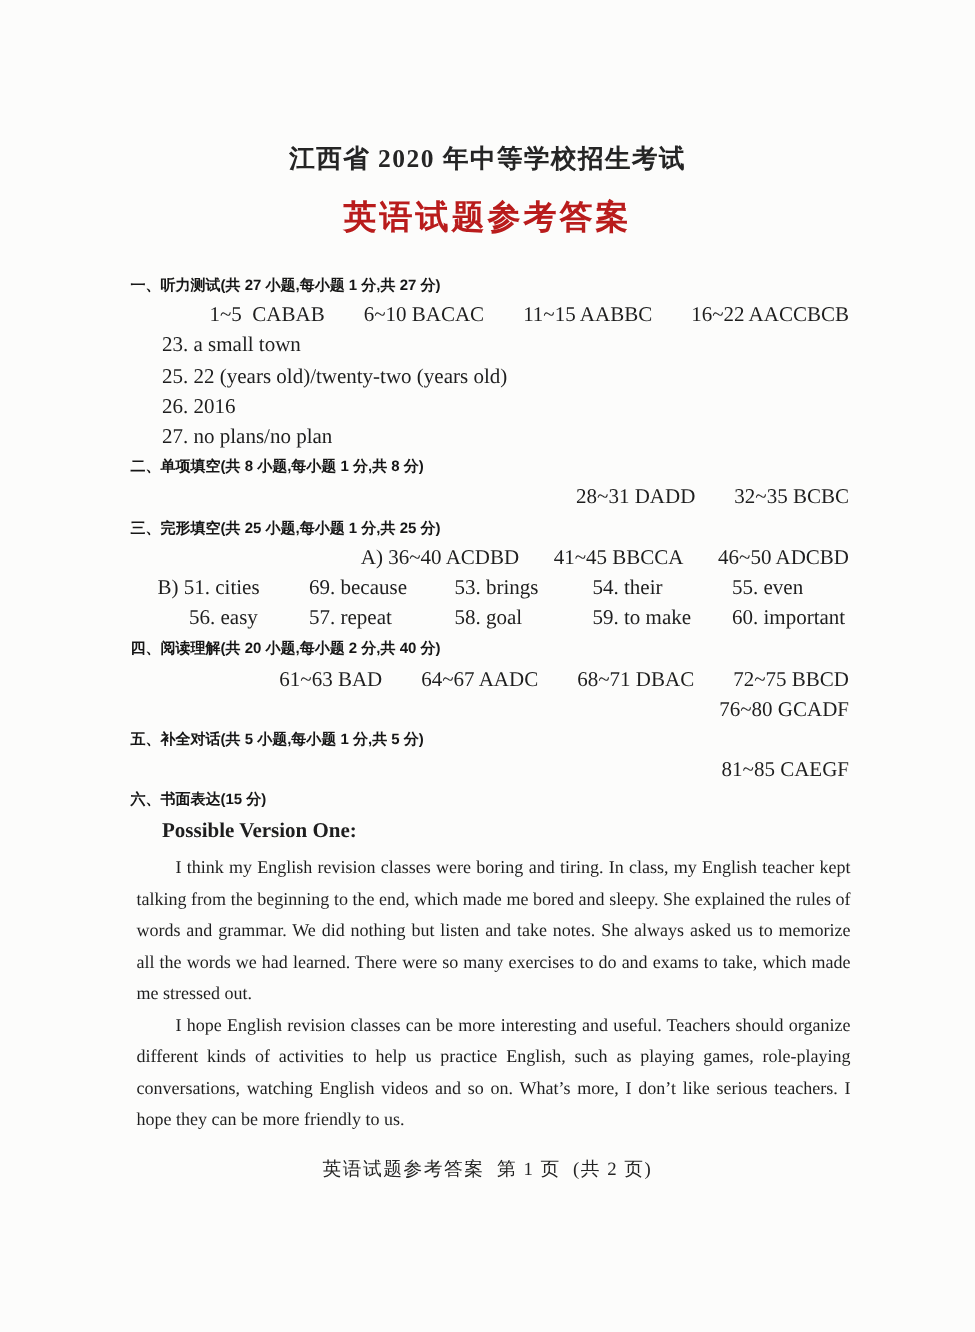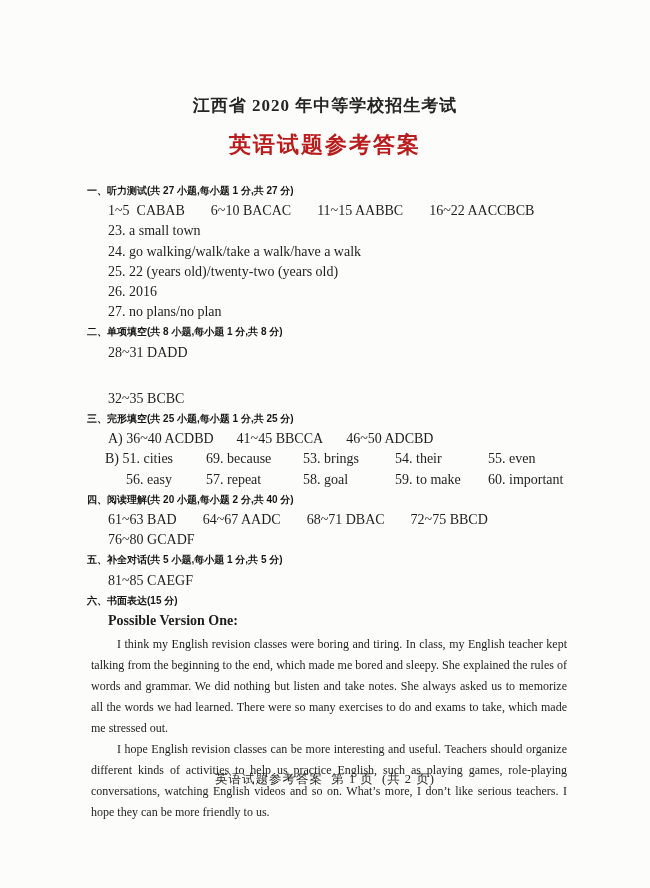--- a/index.html
+++ b/index.html
@@ -47,20 +47,21 @@
     font-weight:bold;
     font-size:10px;
     color:#161616;
     white-space:pre-wrap;
   }
   .ans-line{
     display:flex;
     gap:26px;
     padding-left:21px;
     white-space:pre-wrap;
+    justify-content:flex-end;
   }
   .ans-line.tight{gap:23px;padding-left:21px;}
   .ans-item{
     padding-left:21px;
     white-space:pre-wrap;
   }
   .ans-grid{
     display:grid;
     grid-template-columns:101px 97px 92px 93px auto;
     padding-left:18px;
@@ -110,29 +111,28 @@
 
     <div class="section">
       <div class="sec-heading">一、听力测试(共 27 小题,每小题 1 分,共 27 分)</div>
       <div class="ans-line">
         <span class="bindtext">1~5  CABAB</span>
         <span class="bindtext">6~10 BACAC</span>
         <span class="bindtext">11~15 AABBC</span>
         <span class="bindtext">16~22 AACCBCB</span>
       </div>
       <div class="ans-item">23. a small town</div>
-      <div class="ans-item">24. go walking/walk/take a walk/have a walk</div>
       <div class="ans-item">25. 22 (years old)/twenty-two (years old)</div>
       <div class="ans-item">26. 2016</div>
       <div class="ans-item">27. no plans/no plan</div>
     </div>
 
     <div class="section">
       <div class="sec-heading">二、单项填空(共 8 小题,每小题 1 分,共 8 分)</div>
-      <div class="ans-line" style="flex-direction:column;">
+      <div class="ans-line" style="">
         <span class="bindtext">28~31 DADD</span>
         <span class="bindtext">32~35 BCBC</span>
       </div>
     </div>
 
     <div class="section">
       <div class="sec-heading">三、完形填空(共 25 小题,每小题 1 分,共 25 分)</div>
       <div class="ans-line tight">
         <span class="bindtext">A) 36~40 ACDBD</span>
         <span class="bindtext">41~45 BBCCA</span>

